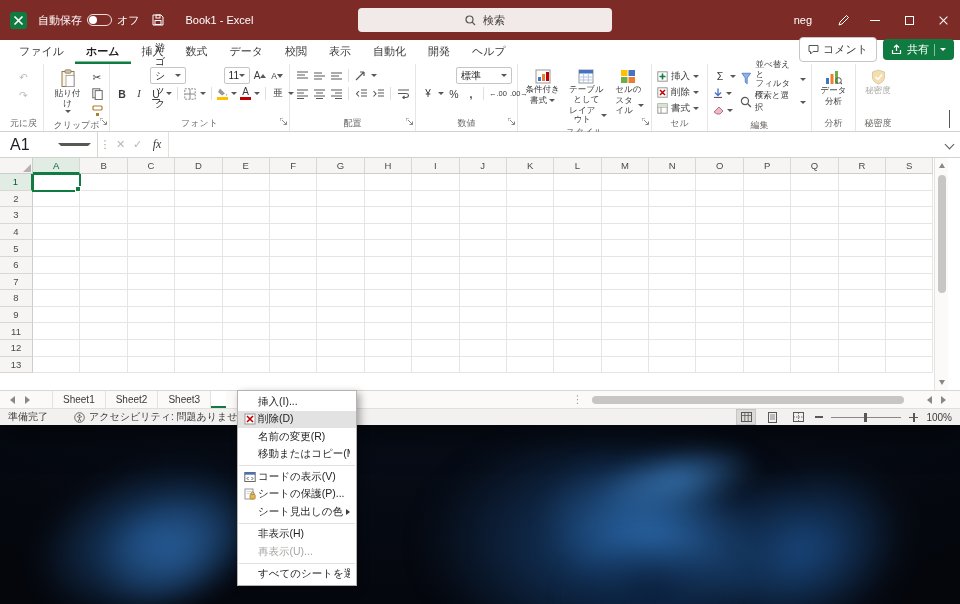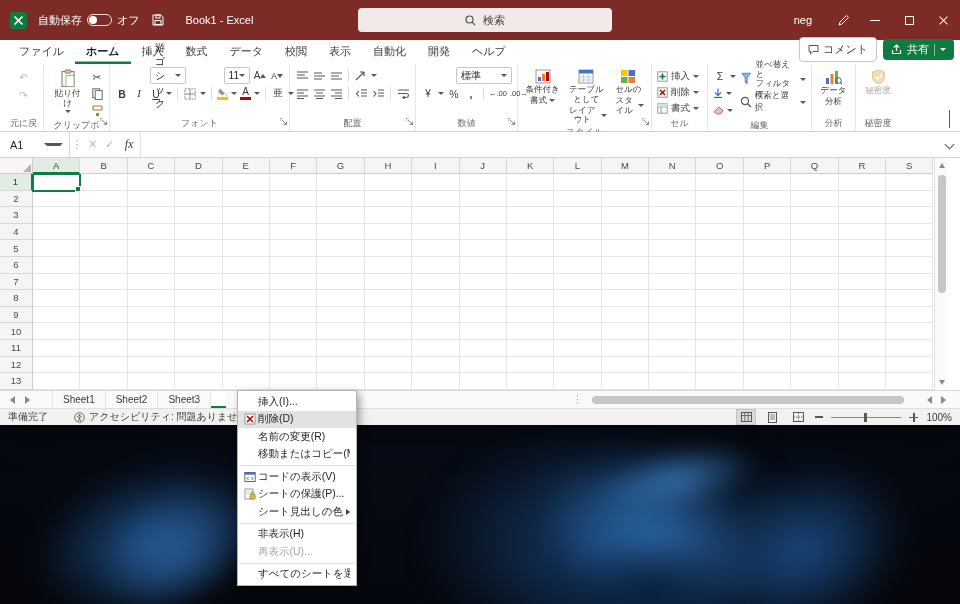--- a/index.html
+++ b/index.html
@@ -67,21 +67,21 @@
   .cellrow { display:flex; align-items:center; gap:3px; height:16px; font-size:9.5px; color:#3b3a39; }
   .fontcolor-a { display:flex; flex-direction:column; align-items:center; line-height:1; font-size:10px; color:#3b3a39; }
   .colorbar-red { width:11px; height:3px; background:#c00000; margin-top:1px; }
   .colorbar-yellow { width:11px; height:3px; background:#ffc000; margin-top:1px; }
   .dialog-launcher { position:absolute; right:2px; bottom:2px; }
   .ribbon-collapse { position:absolute; right:10px; bottom:3px; }
   .chev { width:7px; height:7px; border-right:1.5px solid #5a5856; border-bottom:1.5px solid #5a5856; transform:rotate(45deg); }
 
   
   .formula-row { height:26px; display:flex; align-items:stretch; border-bottom:1px solid #d4d2cf; background:#fff; position:relative; }
-  .name-box { width:70px; border-right:1px solid #d8d6d4; display:flex; align-items:center; padding:0 6px 0 10px; font-size:11px; color:#1f1f1f; gap:21px; }
+  .name-box { width:98px; border-right:1px solid #d8d6d4; display:flex; align-items:center; padding:0 6px 0 10px; font-size:16px; color:#1f1f1f; gap:21px; }
   .name-box span { flex:1; }
   .gripper { width:14px; display:flex; align-items:center; justify-content:center; color:#a19f9d; font-size:11px; }
   .fbtn { width:17px; display:flex; align-items:center; justify-content:center; font-size:11px; color:#b9b7b4; }
   .fx { width:22px; display:flex; align-items:center; justify-content:center; font-size:12px; font-style:italic; font-family:"Liberation Serif",serif; color:#3b3a39; }
   .formula-input { flex:1; border-left:1px solid #e4e2e0; }
   .fx-expand { width:22px; display:flex; align-items:center; justify-content:center; }
 
   
   .grid-area { position:relative; height:232px; background:#fff; overflow:hidden; }
   .corner { position:absolute; left:0; top:0; width:33px; height:16px; background:#f6f5f4; border-right:1px solid #cfcdcb; border-bottom:1px solid #cfcdcb; z-index:3; }
@@ -790,42 +790,20 @@
           <div class="cell"></div>
           <div class="cell"></div>
           <div class="cell"></div>
           <div class="cell"></div>
           <div class="cell"></div>
           <div class="cell"></div>
           <div class="cell"></div>
         </div>
         <div class="grow">
           <div class="rowh">9</div>
-          <div class="cell"></div>
-          <div class="cell"></div>
-          <div class="cell"></div>
-          <div class="cell"></div>
-          <div class="cell"></div>
-          <div class="cell"></div>
-          <div class="cell"></div>
-          <div class="cell"></div>
-          <div class="cell"></div>
-          <div class="cell"></div>
-          <div class="cell"></div>
-          <div class="cell"></div>
-          <div class="cell"></div>
-          <div class="cell"></div>
-          <div class="cell"></div>
-          <div class="cell"></div>
-          <div class="cell"></div>
-          <div class="cell"></div>
-          <div class="cell"></div>
-        </div>
-        <div class="grow">
-          <div class="rowh">10</div>
           <div class="cell"></div>
           <div class="cell"></div>
           <div class="cell"></div>
           <div class="cell"></div>
           <div class="cell"></div>
           <div class="cell"></div>
           <div class="cell"></div>
           <div class="cell"></div>
           <div class="cell"></div>
           <div class="cell"></div>

